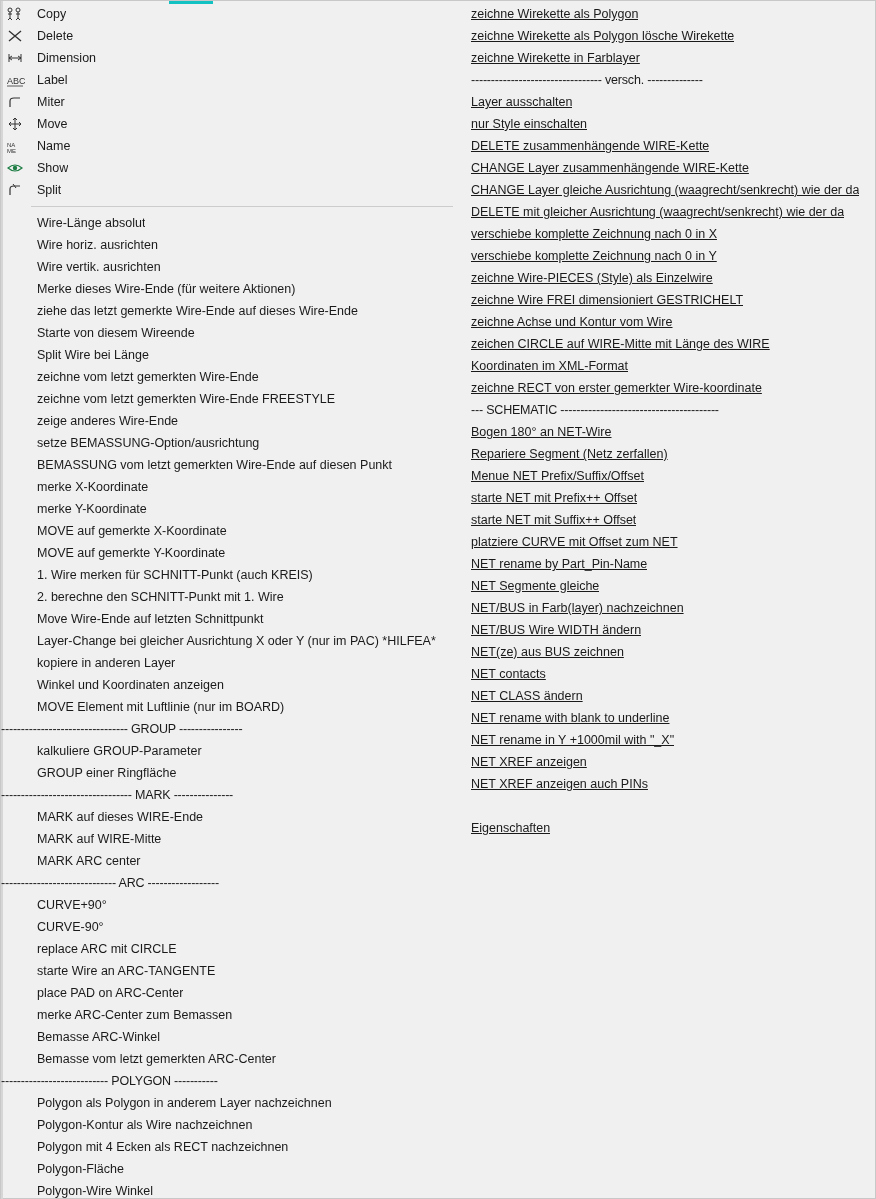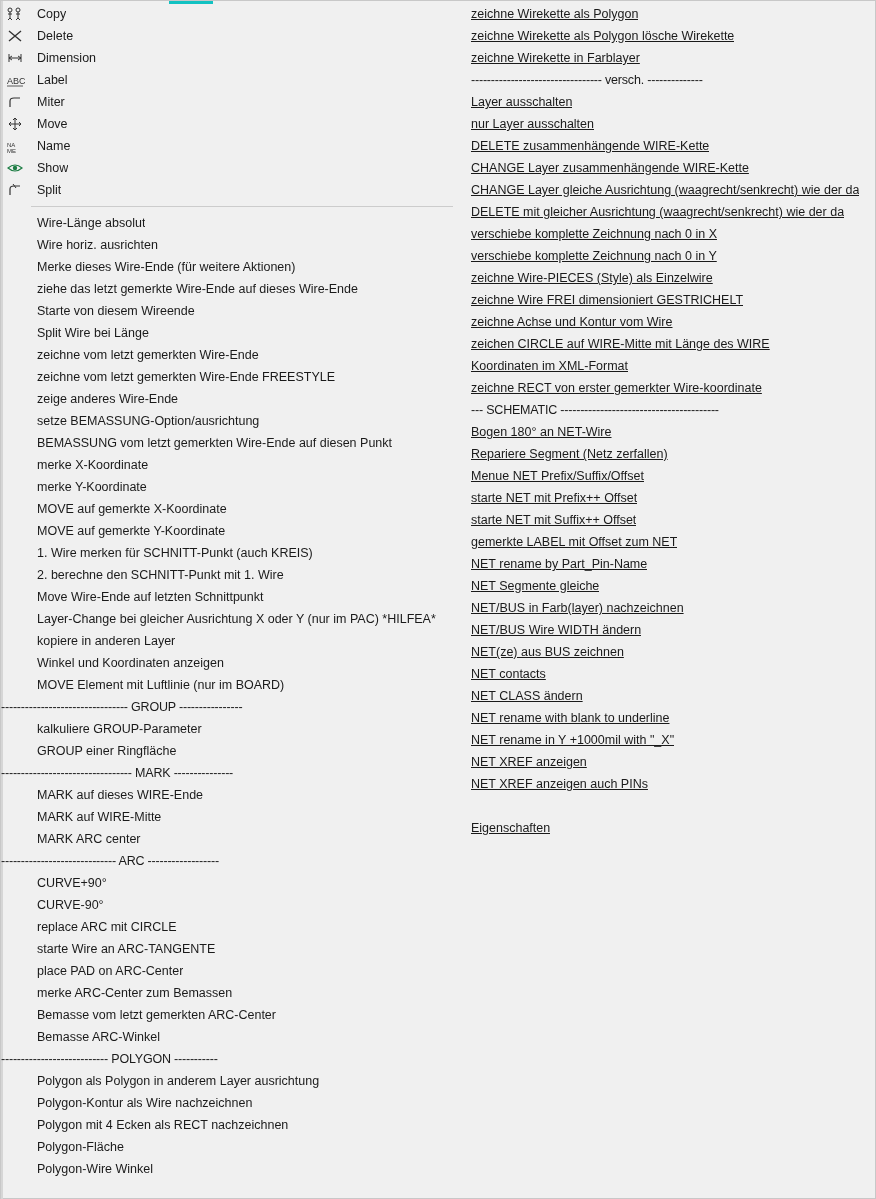--- a/index.html
+++ b/index.html
@@ -206,20 +206,23 @@
         <span class="lbl">Split</span>
       </div>
       <div class="hr"></div>
       <div class="item noicon">
         <span class="lbl">Wire-Länge absolut</span>
       </div>
       <div class="item noicon">
         <span class="lbl">Wire horiz. ausrichten</span>
       </div>
       <div class="item noicon">
+        <span class="lbl">Wire vertik. ausrichten</span>
+      </div>
+      <div class="item noicon">
         <span class="lbl">Merke dieses Wire-Ende (für weitere Aktionen)</span>
       </div>
       <div class="item noicon">
         <span class="lbl">ziehe das letzt gemerkte Wire-Ende auf dieses Wire-Ende</span>
       </div>
       <div class="item noicon">
         <span class="lbl">Starte von diesem Wireende</span>
       </div>
       <div class="item noicon">
         <span class="lbl">Split Wire bei Länge</span>
@@ -302,28 +305,28 @@
       <div class="item noicon">
         <span class="lbl">starte Wire an ARC-TANGENTE</span>
       </div>
       <div class="item noicon">
         <span class="lbl">place PAD on ARC-Center</span>
       </div>
       <div class="item noicon">
         <span class="lbl">merke ARC-Center zum Bemassen</span>
       </div>
       <div class="item noicon">
+        <span class="lbl">Bemasse ARC-Winkel</span>
+      </div>
+      <div class="item noicon">
         <span class="lbl">Bemasse vom letzt gemerkten ARC-Center</span>
       </div>
-      <div class="item noicon">
-        <span class="lbl">Bemasse ARC-Winkel</span>
-      </div>
       <div class="sep-item">--------------------------- POLYGON -----------</div>
       <div class="item noicon">
-        <span class="lbl">Polygon als Polygon in anderem Layer ausrichtung</span>
+        <span class="lbl">Polygon als Polygon in anderem Layer nachzeichnen</span>
       </div>
       <div class="item noicon">
         <span class="lbl">Polygon-Kontur als Wire nachzeichnen</span>
       </div>
       <div class="item noicon">
         <span class="lbl">Polygon mit 4 Ecken als RECT nachzeichnen</span>
       </div>
       <div class="item noicon">
         <span class="lbl">Polygon-Fläche</span>
       </div>
@@ -339,21 +342,21 @@
         <span class="lbl">zeichne Wirekette als Polygon lösche Wirekette</span>
       </div>
       <div class="item noicon">
         <span class="lbl">zeichne Wirekette in Farblayer</span>
       </div>
       <div class="sep-item">--------------------------------- versch. --------------</div>
       <div class="item noicon">
         <span class="lbl">Layer ausschalten</span>
       </div>
       <div class="item noicon">
-        <span class="lbl">nur Layer ausschalten</span>
+        <span class="lbl">nur Style einschalten</span>
       </div>
       <div class="item noicon">
         <span class="lbl">DELETE zusammenhängende WIRE-Kette</span>
       </div>
       <div class="item noicon">
         <span class="lbl">CHANGE Layer zusammenhängende WIRE-Kette</span>
       </div>
       <div class="item noicon">
         <span class="lbl">CHANGE Layer gleiche Ausrichtung (waagrecht/senkrecht) wie der da</span>
       </div>
@@ -394,21 +397,21 @@
       <div class="item noicon">
         <span class="lbl">Menue NET Prefix/Suffix/Offset</span>
       </div>
       <div class="item noicon">
         <span class="lbl">starte NET mit Prefix++ Offset</span>
       </div>
       <div class="item noicon">
         <span class="lbl">starte NET mit Suffix++ Offset</span>
       </div>
       <div class="item noicon">
-        <span class="lbl">gemerkte LABEL mit Offset zum NET</span>
+        <span class="lbl">platziere CURVE mit Offset zum NET</span>
       </div>
       <div class="item noicon">
         <span class="lbl">NET rename by Part_Pin-Name</span>
       </div>
       <div class="item noicon">
         <span class="lbl">NET Segmente gleiche</span>
       </div>
       <div class="item noicon">
         <span class="lbl">NET/BUS in Farb(layer) nachzeichnen</span>
       </div>

